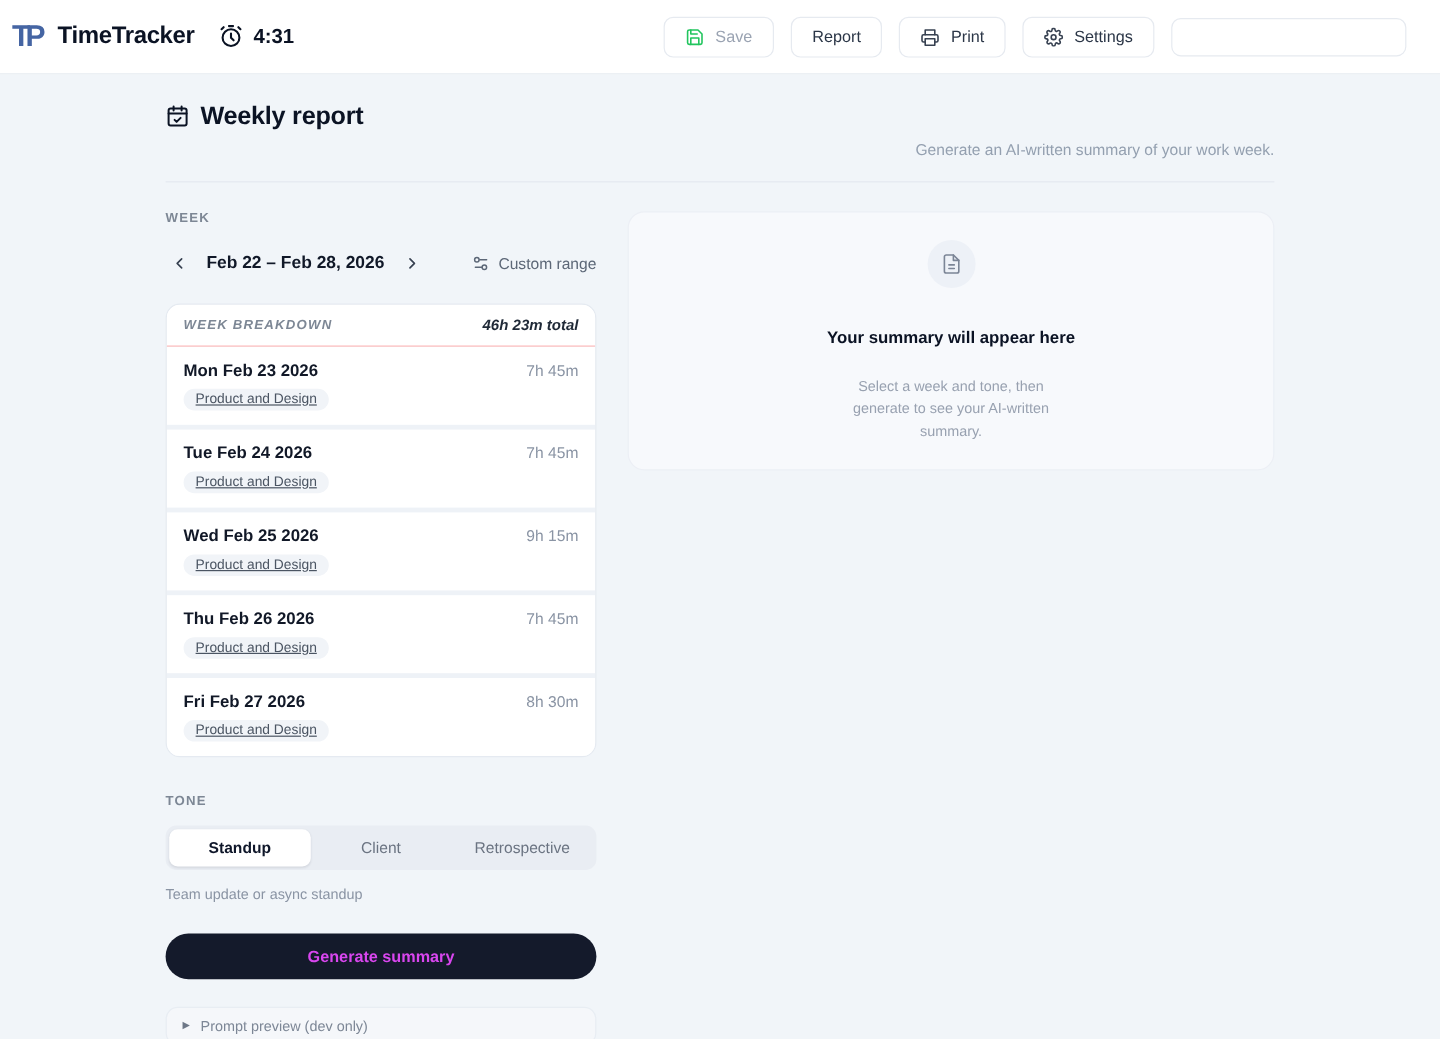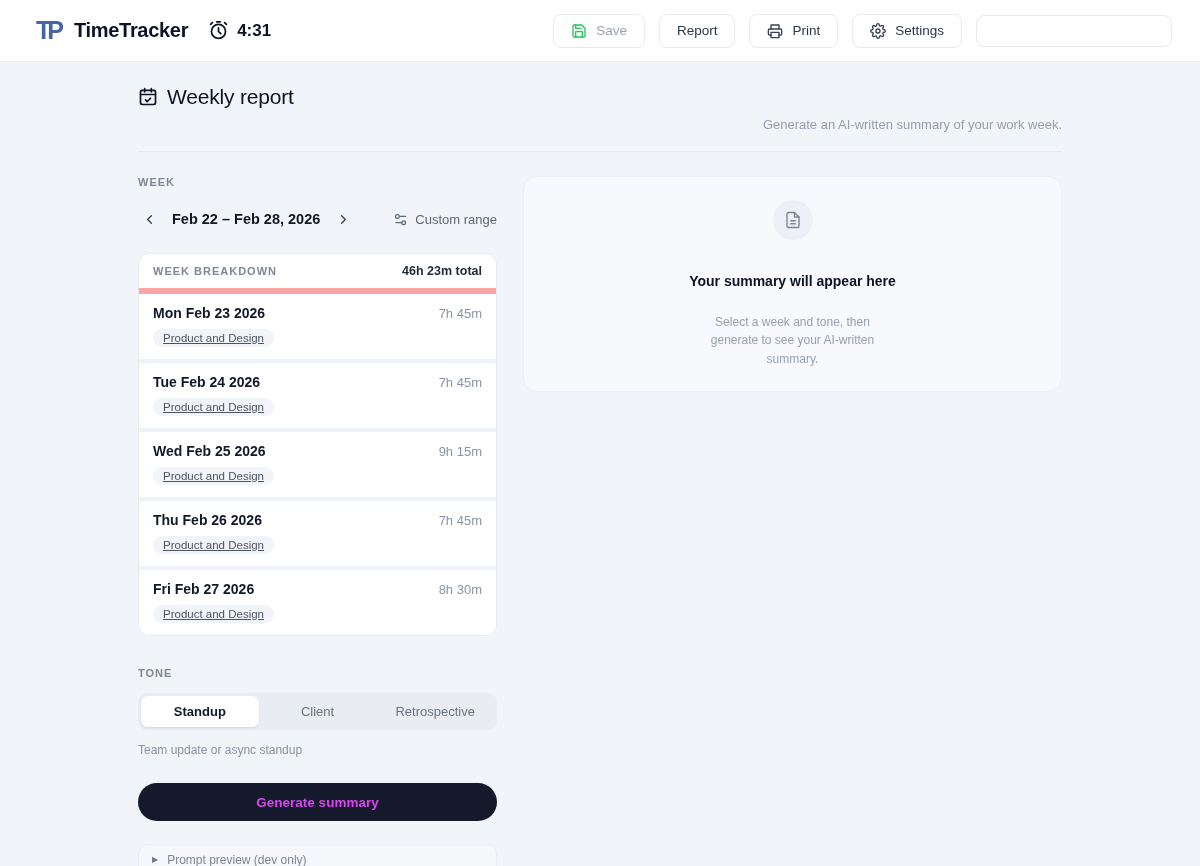--- a/index.html
+++ b/index.html
@@ -7,21 +7,21 @@
   body {
     font-family:"Liberation Sans", sans-serif;
     background:var(--page_bg,#f1f5f9);
     color:#0f172a;
   }
   svg { display:block; }
 
   
   .topbar {
     height:62px; background:#fff; border-bottom:1px solid #e8edf2;
-    display:flex; align-items:center; padding:0 28px 0 36px;
+    display:flex; align-items:center; padding:0 28px 0 10px;
   }
   .brand { display:flex; align-items:center; gap:10px; }
   .brand-logo {
     font-size:25px; font-weight:800; color:var(--brand_blue,#4565a3);
     letter-spacing:-4px; padding-right:4px; line-height:1;
   }
   .brand-name { font-size:20px; font-weight:700; letter-spacing:-0.3px; color:#0b1324; }
   .timer { display:flex; align-items:center; gap:8px; margin-left:20px; }
   .timer-value { font-size:17px; font-weight:700; color:#0b1324; }
   .topbar-actions { margin-left:auto; display:flex; align-items:center; gap:14px; }
@@ -33,21 +33,21 @@
   }
   .btn .muted { color:#9aa3b2; }
   .header-input {
     width:196px; height:32px; background:#fff; border:1px solid #e6eaf0;
     border-radius:8px; outline:none; font-family:inherit;
   }
 
   
   .main { width:924px; margin:0 auto; padding-top:23px; }
   .page-head-row { display:flex; align-items:center; gap:9px; }
-  .page-title { font-size:21px; font-weight:400; letter-spacing:-0.2px; color:#0b1324; }
+  .page-title { font-size:21px; font-weight:700; letter-spacing:-0.2px; color:#0b1324; }
   .page-subtitle { margin-top:8px; font-size:13px; color:#94a0b0;text-align:right; }
   .divider { border:none; border-top:1px solid #e4e9f0; margin-top:19px; }
 
   .columns { display:flex; gap:26px; margin-top:24px; }
   .col-left { width:359px; flex:none; }
   .col-right { flex:1; }
 
   .section-label {
     font-size:11px; font-weight:600; letter-spacing:1px; color:#7d8795;
   }
@@ -65,21 +65,21 @@
     font-size:13px; color:#5c6777; font-family:inherit;
   }
 
   
   .card {
     margin-top:20px; background:#fff; border:1px solid #e5eaf1;
     border-radius:12px; overflow:hidden;
   }
   .card-head {
     display:flex; align-items:center; justify-content:space-between;
-    padding:10px 14px; background:#fff; border-bottom:6px solid #fca5a5;
+    padding:10px 14px; background:#fff; border-bottom:1px solid #fca5a5;font-style:italic;
   }
   .card-total { font-size:12.5px; font-weight:700; color:#1f2937; }
   .day-list { display:flex; flex-direction:column; gap:4px; background:#eef2f7; }
   .day-row { background:#fff; padding:11px 14px 12px; }
   .day-top { display:flex; align-items:baseline; justify-content:space-between; }
   .day-date { font-size:14px; font-weight:600; color:#111827; }
   .day-duration { font-size:13px; color:#8a94a4; }
   .day-tag {
     display:inline-block; margin-top:8px; background:#f1f4f8; color:#4b5563;
     font-size:11.5px; padding:3px 10px; border-radius:999px;text-decoration:underline;

